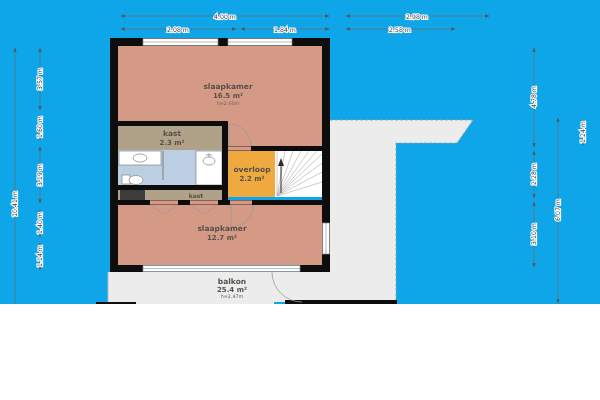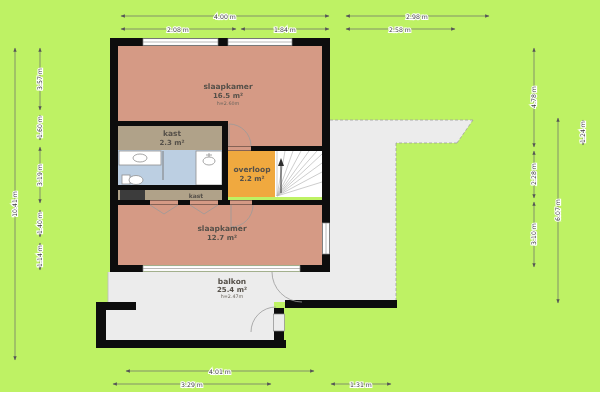--- a/index.html
+++ b/index.html
@@ -1,16 +1,16 @@
 <!DOCTYPE html>
 <html><head>
 <meta charset="utf-8">
 <style>
   html,body{margin:0;padding:0;background:#fff;}
-  .stage{position:relative;width:600px;height:392px;background:#bef264;overflow:hidden;
+  .stage{position:relative;width:600px;height:304px;background:#0ea5e9;overflow:hidden;
          font-family:"DejaVu Sans",sans-serif;}
   svg{position:absolute;left:0;top:0;}
   .dim-line{stroke:#6b6b6b;stroke-width:0.7;fill:none;}
   .dim-label{font-size:6.2px;fill:#3c3c3c;paint-order:stroke;stroke:#ffffff;stroke-width:2.2px;
              text-anchor:middle;font-family:"DejaVu Sans",sans-serif;}
   .room-label{font-size:7.5px;font-weight:bold;fill:#555049;text-anchor:middle;
               paint-order:stroke;stroke-width:0;font-family:"DejaVu Sans",sans-serif;}
   .room-sub{font-size:7px;font-weight:bold;fill:#555049;text-anchor:middle;}
   .room-h{font-size:4.8px;fill:#6b655d;text-anchor:middle;}
   .small-label{font-size:6px;font-weight:bold;fill:#555049;text-anchor:middle;}

